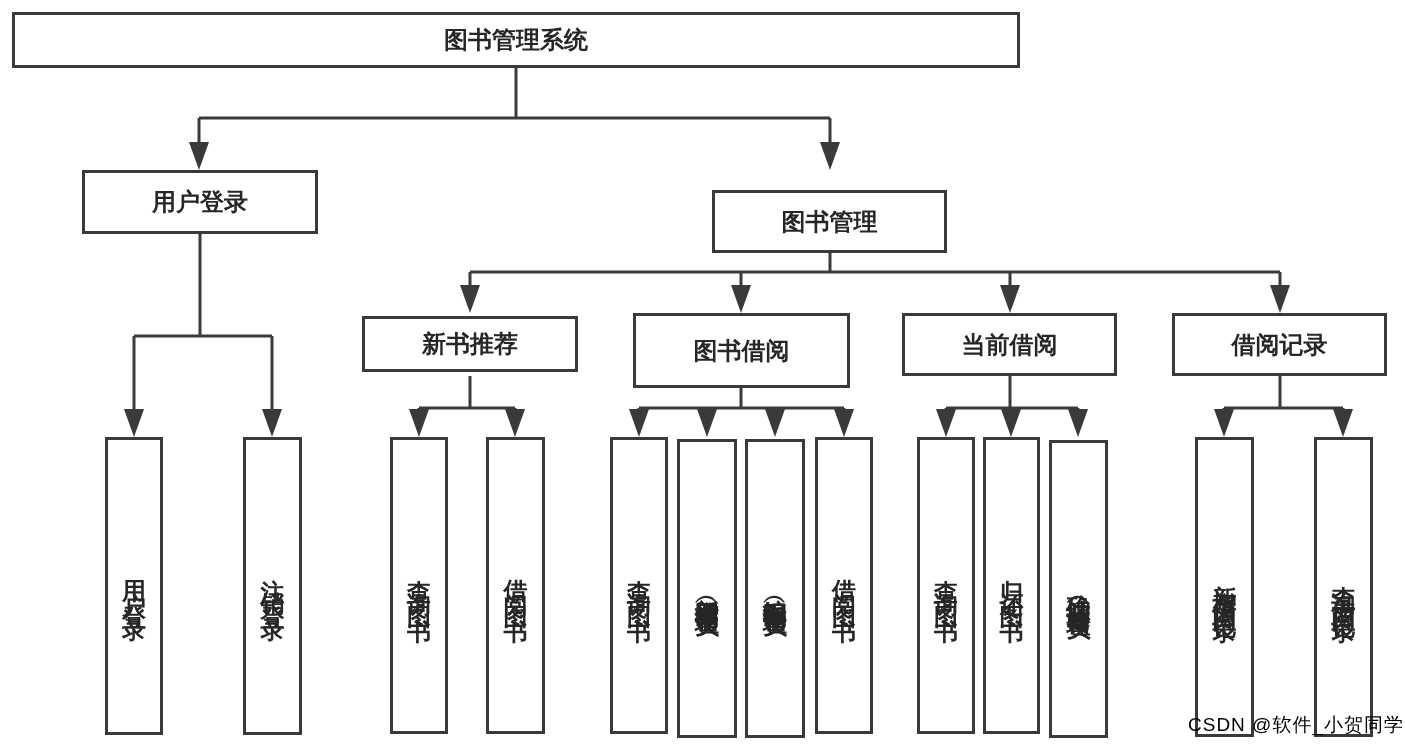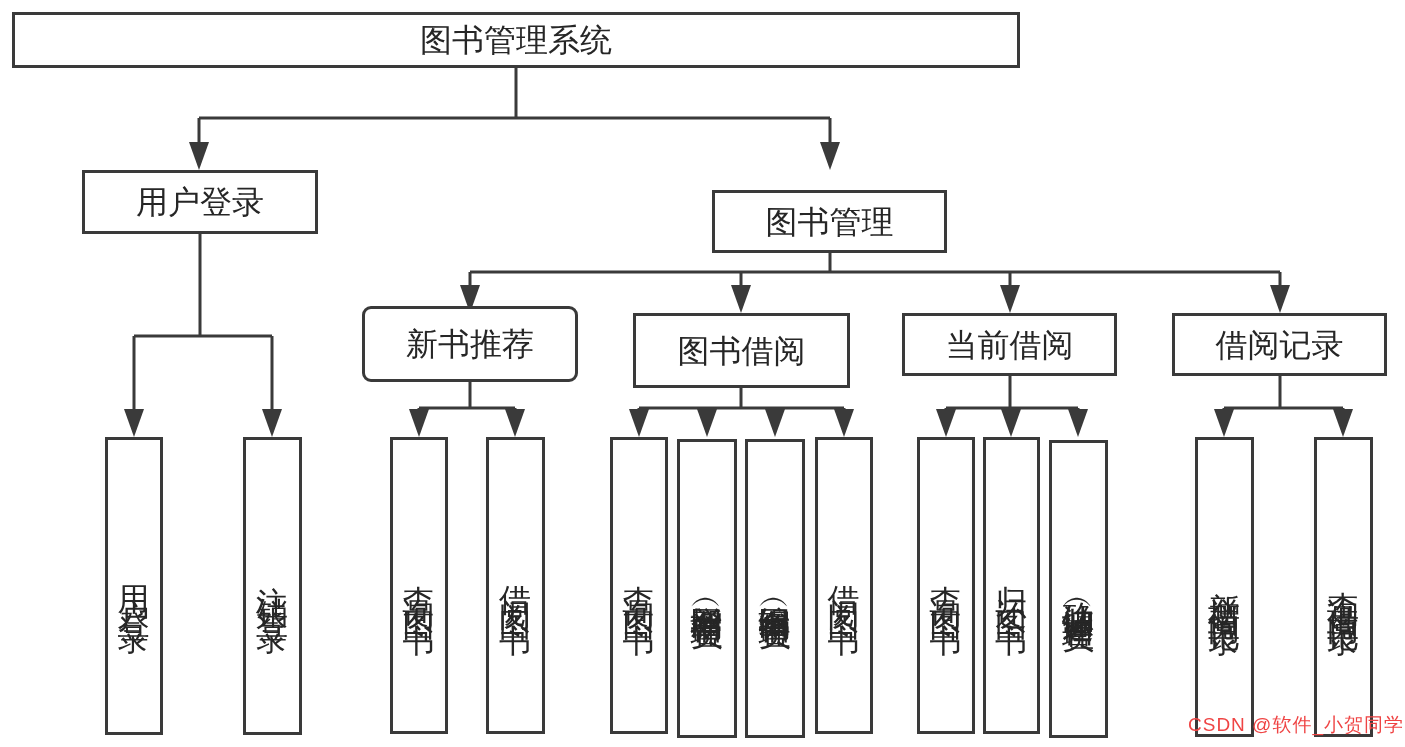--- a/index.html
+++ b/index.html
@@ -10,34 +10,35 @@
     font-family:"Liberation Sans", sans-serif;
     overflow:hidden;
   }
   .connectors{position:absolute;left:0;top:0;width:1405px;height:747px;}
   .connectors path{fill:none;stroke:#3a3a3a;stroke-width:3;}
   .connectors polygon{fill:#3a3a3a;stroke:none;}
   .node{
     position:absolute;box-sizing:border-box;
     border:3px solid #3a3a3a;background:#ffffff;
     display:flex;align-items:center;justify-content:center;
-    font-size:32px;color:#262626;line-height:1;
+    font-size:24px;color:#262626;line-height:1;
     text-align:center;
+    font-weight:bold;
   }
   .vbox span{
     writing-mode:vertical-rl;
     display:block;
   }
   .ls-lg{letter-spacing:13px;}
   .ls-md{letter-spacing:7px;}
   .ls-sm{letter-spacing:3px;}
   .ls-xs{letter-spacing:2px;}
   .watermark{
     position:absolute;left:1188px;top:712px;
-    font-size:19px;color:#ef4444;letter-spacing:1px;
+    font-size:19px;color:#000000;letter-spacing:1px;
     white-space:nowrap;
   }
 </style>
 </head>
 <body>
 
 <div class="canvas">
 
   <svg class="connectors" viewBox="0 0 1405 747" xmlns="http://www.w3.org/2000/svg">
 
@@ -74,21 +75,21 @@
     <span>图书管理系统</span>
   </div>
 
   <div class="node" style="left:82px;top:170px;width:236px;height:64px;">
     <span>用户登录</span>
   </div>
   <div class="node" style="left:712px;top:170px;width:235px;height:63px;margin-top:20px;">
     <span>图书管理</span>
   </div>
 
-  <div class="node" style="left:362px;top:306px;width:216px;height:76px;border-radius:9px;">
+  <div class="node" style="left:362px;top:316px;width:216px;height:56px;">
     <span>新书推荐</span>
   </div>
   <div class="node" style="left:633px;top:313px;width:217px;height:75px;">
     <span>图书借阅</span>
   </div>
   <div class="node" style="left:1172px;top:313px;width:215px;height:63px;">
     <span>借阅记录</span>
   </div>
   <div class="node" style="left:902px;top:313px;width:215px;height:63px;">
     <span>当前借阅</span>

